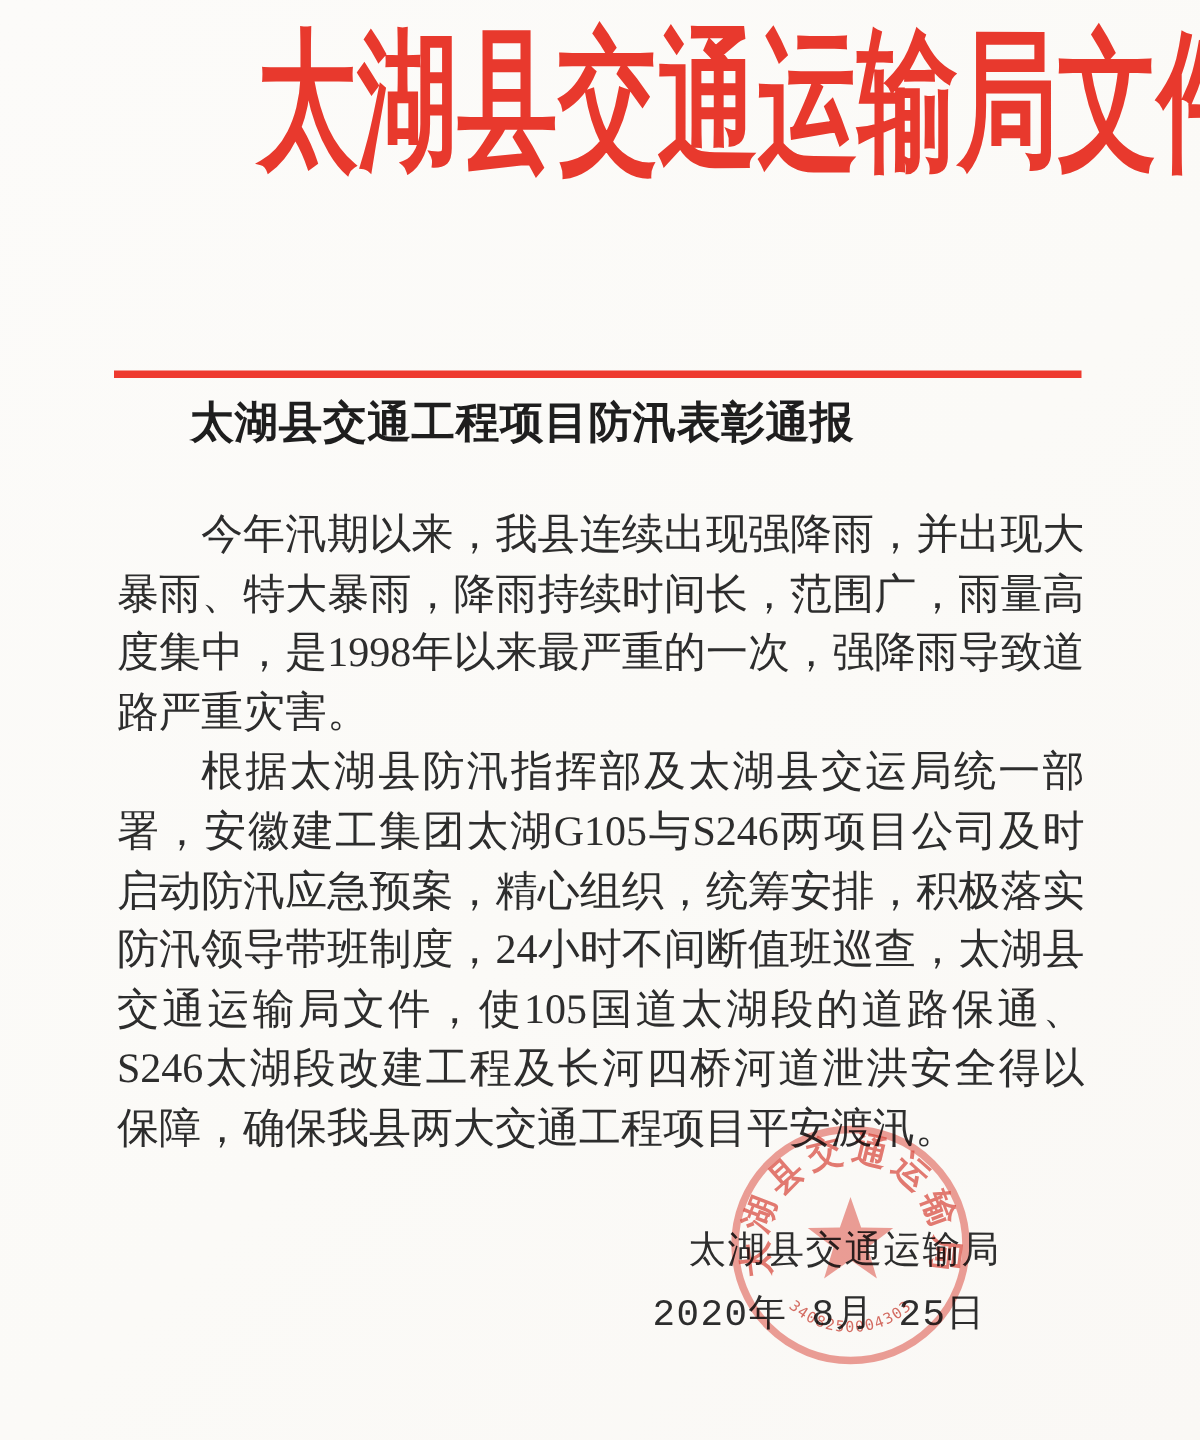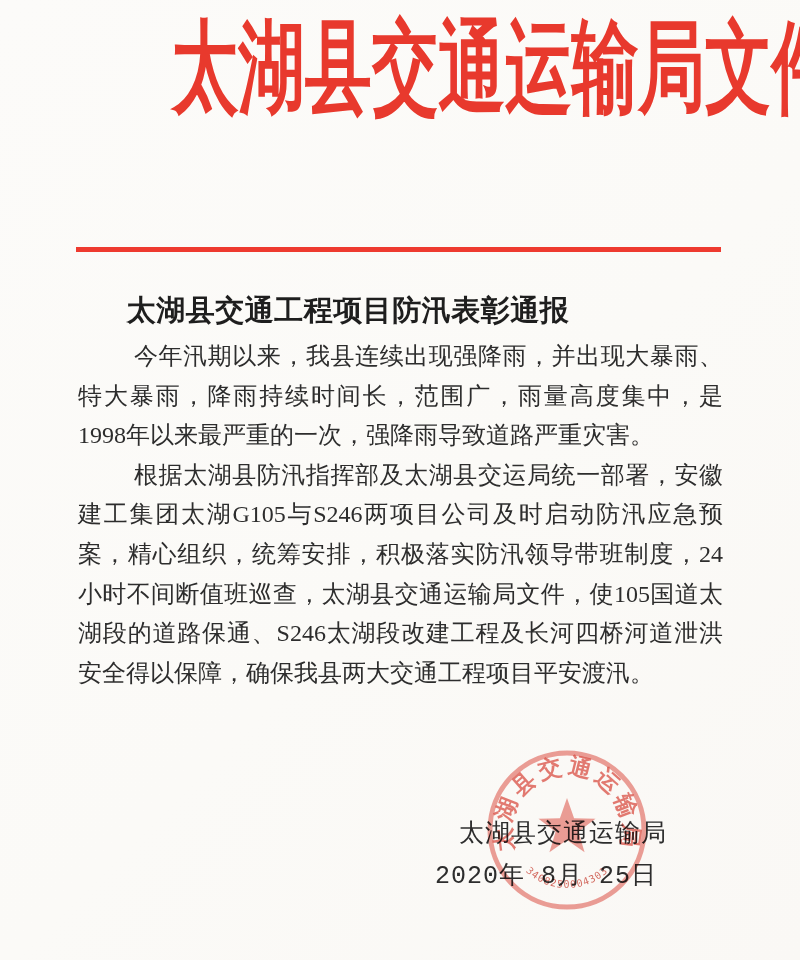--- a/index.html
+++ b/index.html
@@ -49,30 +49,29 @@
     position: absolute;
     top: 262px;
     left: 0;
     width: 696px;
     text-align: center;
     font-family: "Liberation Sans", "DejaVu Sans", sans-serif;
     font-weight: bold;
     font-size: 29px;
     color: #1e1e1e;
     letter-spacing: 0.5px;
-    margin-top: 29px;
   }
   
   .body-block {
     position: absolute;
     top: 337px;
     left: 78px;
     width: 645px;
     font-family: "Liberation Serif", "DejaVu Serif", serif;
-    font-size: 24px;
+    font-size: 28px;
     line-height: 39.6px;
     color: #2d2d2d;
     text-align: justify;
   }
   .body-block p {
     text-indent: 56px;
     margin: 0;
   }
   
   .signature {

